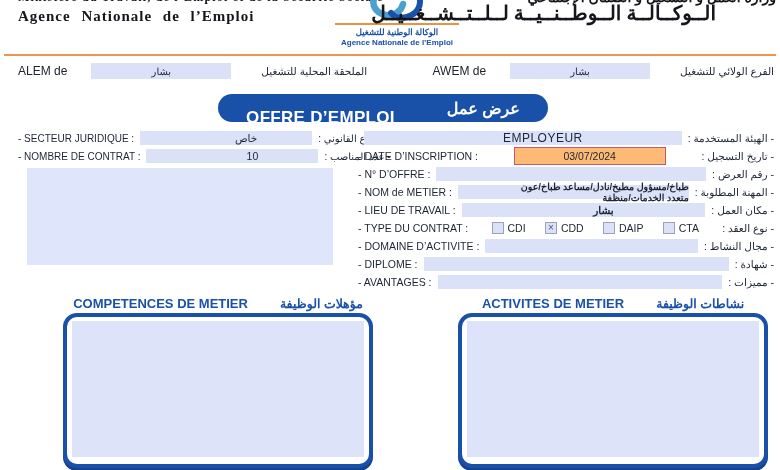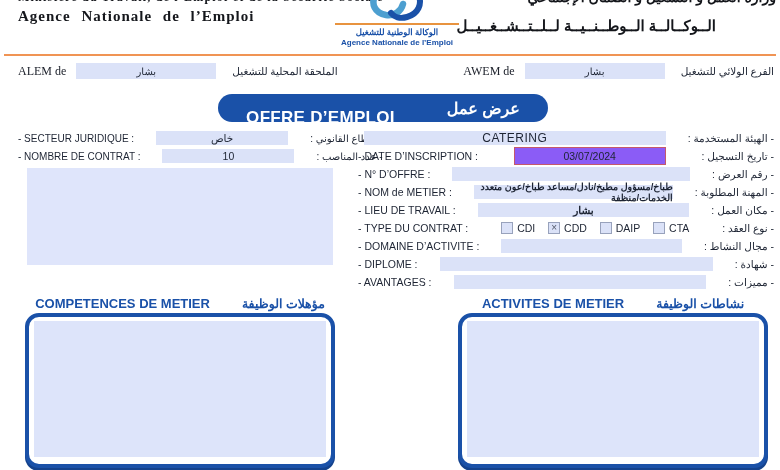--- a/index.html
+++ b/index.html
@@ -13,69 +13,69 @@
   .hdr-left .l2{font-size:15px;line-height:16px;margin-top:4px;letter-spacing:1px;
                 word-spacing:6px;white-space:nowrap;}
   .hdr-center{position:absolute;left:327px;top:0;width:140px;text-align:center;}
   .logo-svg{display:block;margin:-2px auto 0;}
   .logo-rule{height:2px;background:#e8933f;margin:2px 8px 2px;}
   .logo-ar{font-size:8.5px;font-weight:bold;color:#1a51a8;direction:rtl;line-height:10px;}
   .logo-fr{font-size:8px;font-weight:bold;color:#1a51a8;line-height:9px;margin-top:1px;}
   .hdr-right{position:absolute;top:-11px;right:4px;width:302px;direction:rtl;
              font-weight:bold;color:#14161b;}
   .hdr-right .l1{font-size:14px;line-height:16px;white-space:nowrap;text-align:right;}
-  .hdr-right .l2{font-size:15px;line-height:17px;margin-top:12px;white-space:nowrap;text-align:right;
-                 padding-right:60px;}
+  .hdr-right .l2{font-size:20px;line-height:17px;margin-top:0;white-space:nowrap;text-align:right;
+                 padding-right:60px;font-family:Liberation Serif, serif;}
   .top-rule{position:absolute;top:54px;left:4px;right:4px;height:2px;background:#f09454;}
 
   
   .branch-row{position:absolute;top:63px;left:18px;right:6px;display:flex;
               justify-content:space-between;align-items:center;}
-  .branch-group{display:flex;align-items:center;gap:10px;font-family:Liberation Serif, serif;}
+  .branch-group{display:flex;align-items:center;gap:24px;}
   .branch-label{font-size:12px;color:#20242e;}
   .branch-field{width:140px;height:16px;background:#dbe2f8;display:flex;align-items:center;
                 justify-content:center;font-size:10px;direction:rtl;}
   .branch-ar{font-size:10.5px;direction:rtl;margin-left:6px;}
 
   
   .banner{position:absolute;top:94px;left:218px;width:330px;height:28px;background:#1a51a8;
           border-radius:14px;display:flex;align-items:center;justify-content:center;gap:52px;
           color:#fff;font-weight:bold;}
   .banner-fr{font-size:17px;letter-spacing:.3px;margin-top:20px;}
   .banner-ar{font-size:16px;direction:rtl;}
 
   
   .col-left{position:absolute;top:129px;left:18px;width:330px;}
   .col-right{position:absolute;top:129px;left:358px;width:416px;}
-  .row{display:flex;align-items:center;height:18px;font-size:10.5px;gap:16px;}
+  .row{display:flex;align-items:center;height:18px;font-size:10.5px;}
   .lfr{white-space:nowrap;}
   .lar{white-space:nowrap;direction:rtl;}
   .col-left .row{font-size:10px;}
   .col-left .lfr{flex:0 0 106px;}
   .col-left .lar{flex:1;}
   .field{flex:1;height:14px;background:#dbe2f8;margin:0 6px;display:flex;align-items:center;
-         justify-content:center;font-size:10.5px;}
+         justify-content:center;font-size:10.5px;padding-left:40px;}
   .field-sm{flex:0 0 132px;}
-  .field-date{flex:0 0 150px;margin:0 auto;border:1px solid #c4586d;height:16px;background:#8b5cf6;
+  .field-date{flex:0 0 150px;margin:0 auto;border:1px solid #c4586d;height:16px;background:#fdba74;
               display:flex;align-items:center;justify-content:center;font-size:10.5px;}
   .field-ar{direction:rtl;font-size:9.5px;font-weight:bold;}
   .val-caps{font-size:12px;letter-spacing:.5px;}
   .row-split{justify-content:space-between;}
   .exig-box{margin:3px 0 0 9px;width:306px;height:97px;background:#dfe5fb;}
 
   
   .opts{flex:1;display:flex;align-items:center;justify-content:space-evenly;margin:0 4px;}
   .opt{display:flex;align-items:center;gap:4px;}
   .cb{width:12px;height:12px;box-sizing:border-box;background:#dbe2f8;border:1px solid #98a2bc;
       font-size:10px;line-height:10px;text-align:center;color:#555b6b;}
 
   
   .bottom{position:absolute;top:295px;left:0;right:0;display:flex;justify-content:space-between;
           padding-left:25px;padding-right:12px;}
-  .panel{width:310px;}
+  .panel{width:310px;margin-left:38px;}
   .panel-hdr{display:flex;justify-content:center;align-items:center;gap:32px;height:16px;
              color:#1a51a8;font-weight:bold;}
   .panel-hdr .fr{font-size:13px;}
   .panel-hdr .ar{font-size:12.5px;direction:rtl;}
   .panel-box{margin-top:2px;height:136px;border:4px solid #1a51a8;border-radius:14px;
              background:#fff;padding:4px 5px 7px;box-sizing:content-box;
              box-shadow:0 3px 0 #14428c;}
   .panel-fill{width:100%;height:100%;background:#dde4fa;}
 </style>
 </head>
@@ -132,21 +132,21 @@
     <div class="row">
       <span class="lfr">- NOMBRE DE CONTRAT :</span>
       <span class="field field-sm">10</span>
       <span class="lar">- عدد المناصب :</span>
     </div>
     <div class="exig-box"></div>
   </div>
 
   <div class="col-right">
     <div class="row">
-      <span class="field val-caps">CATERING</span>
+      <span class="field val-caps">EMPLOYEUR</span>
       <span class="lar">- الهيئة المستخدمة :</span>
     </div>
     <div class="row">
       <span class="lfr">- DATE D’INSCRIPTION :</span>
       <span class="field-date">03/07/2024</span>
       <span class="lar">- تاريخ التسجيل :</span>
     </div>
     <div class="row">
       <span class="lfr">- N° D’OFFRE :</span>
       <span class="field"></span>

